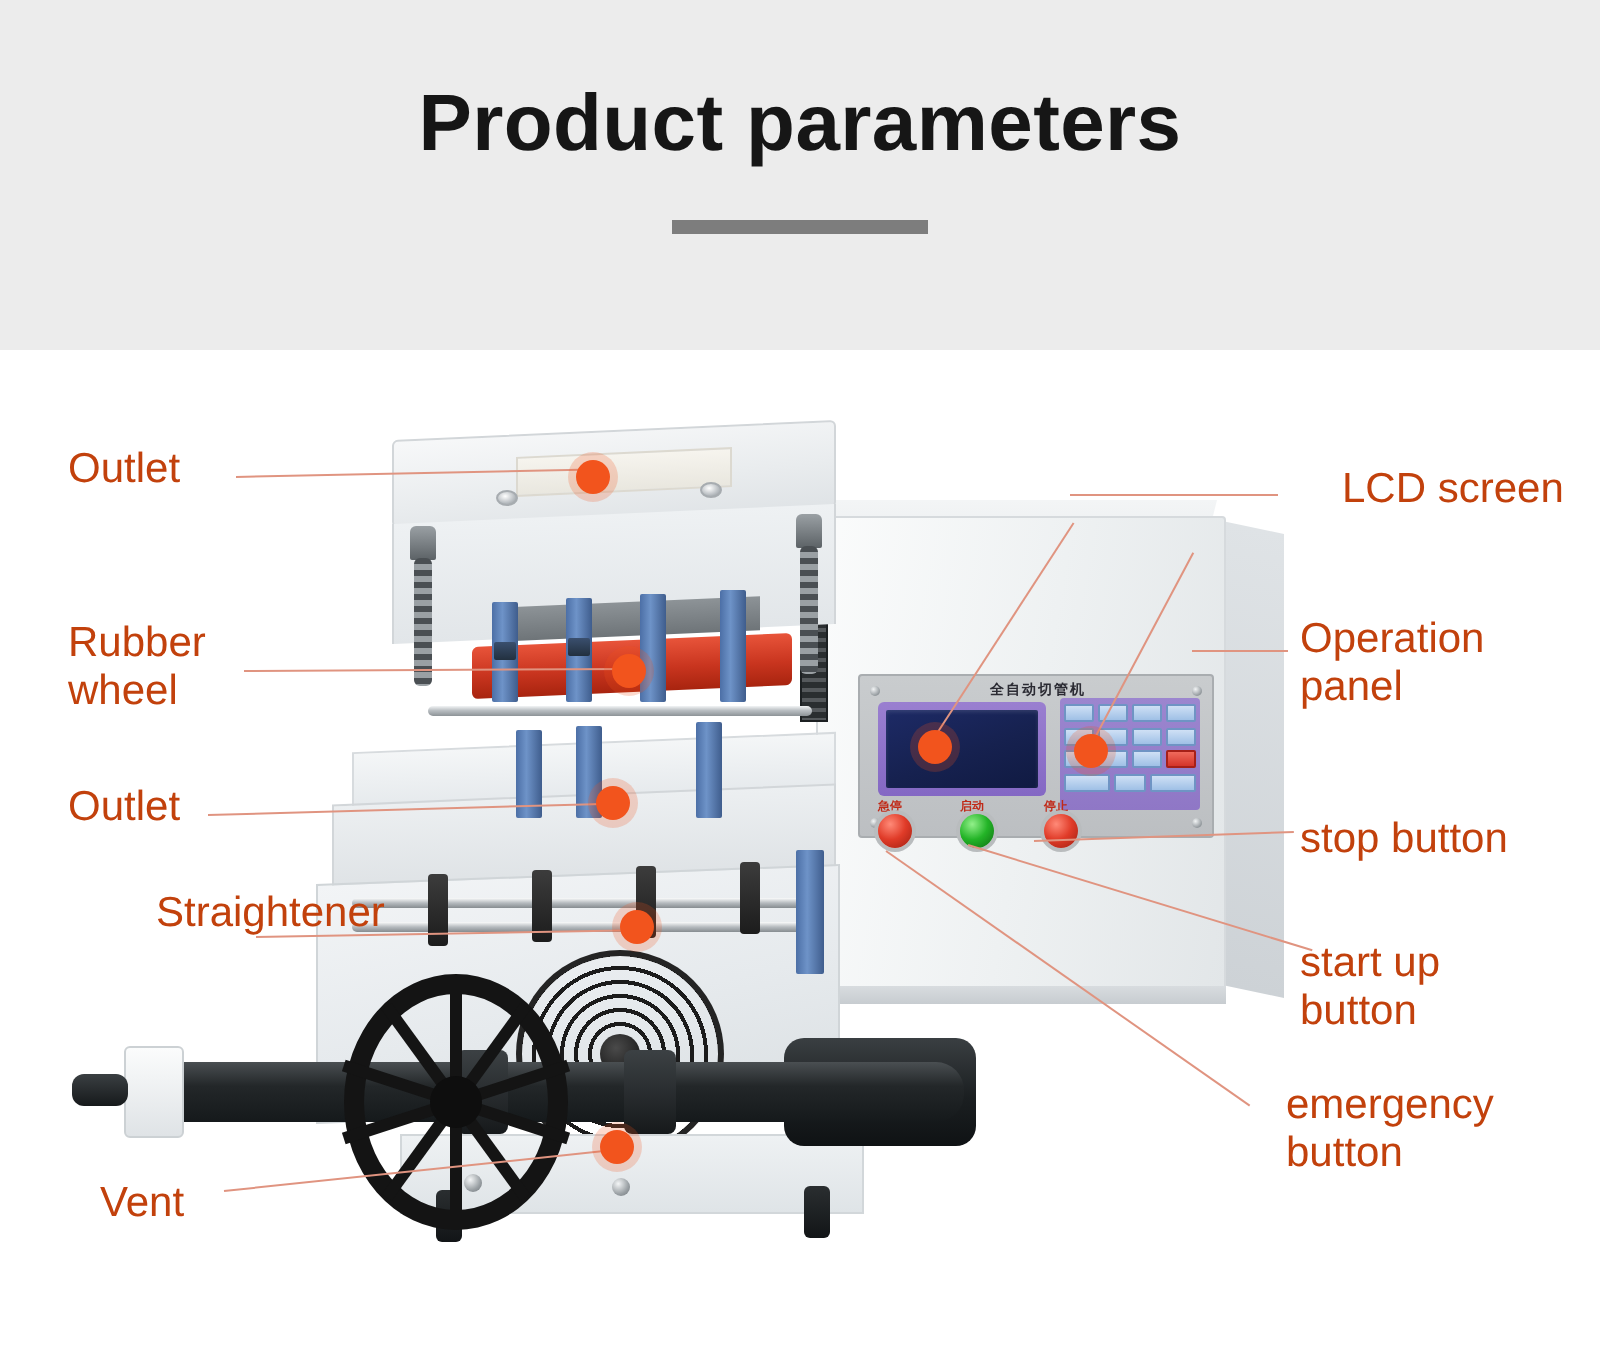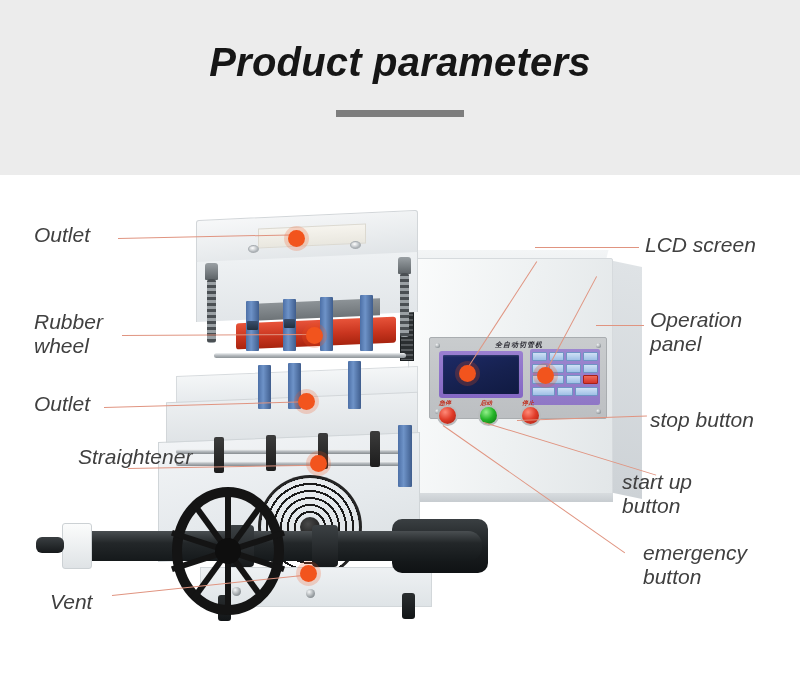--- a/index.html
+++ b/index.html
@@ -6,21 +6,20 @@
   html, body {
     width: 800px; height: 685px;
     font-family: "Liberation Sans", sans-serif;
     background: #ffffff;
     overflow: hidden;
   }
   #page {
     position: relative;
     width: 800px; height: 685px;
     background: #ffffff;
-    font-style: italic;
   }
 
   
   .header {
     position: absolute; left: 0; top: 0;
     width: 800px; height: 175px;
     background: #ececec;
   }
   .header-title {
     position: absolute; left: 0; top: 40px;
@@ -40,21 +39,21 @@
   .stage {
     position: absolute; left: 0; top: 175px;
     width: 800px; height: 510px;
     background: #ffffff;
   }
 
   
   .label {
     position: absolute;
     font-size: 21px;
-    color: #404040;
+    color: #c2410c;
     line-height: 1.12;
     white-space: pre-line;
   }
   .label.right { text-align: left; }
   .label.left  { text-align: left; }
 
   
   .leader {
     position: absolute;
     height: 1px;
@@ -523,22 +522,22 @@
       <div class="leader" style="left:443px; top:250px; width:222px; transform:rotate(35deg);"></div>
     </div>
 
     <div class="label left" style="left:34px;  top:48px;">Outlet</div>
     <div class="label left" style="left:34px;  top:135px;">Rubber
 wheel</div>
     <div class="label left" style="left:34px;  top:217px;">Outlet</div>
     <div class="label left" style="left:34px;  top:270px;margin-left:44px;">Straightener</div>
     <div class="label left" style="left:50px;  top:415px;">Vent</div>
 
-    <div class="label right" style="left:645px; top:58px;">LCD screen</div>
+    <div class="label right" style="left:671px; top:58px;">LCD screen</div>
     <div class="label right" style="left:650px; top:233px;">stop button</div>
     <div class="label right" style="left:650px; top:133px;">Operation
 panel</div>
-    <div class="label right" style="left:622px; top:295px;">start up
+    <div class="label right" style="left:650px; top:295px;">start up
 button</div>
     <div class="label right" style="left:643px; top:366px;">emergency
 button</div>
   </div>
 </div>
 
 </body></html>

